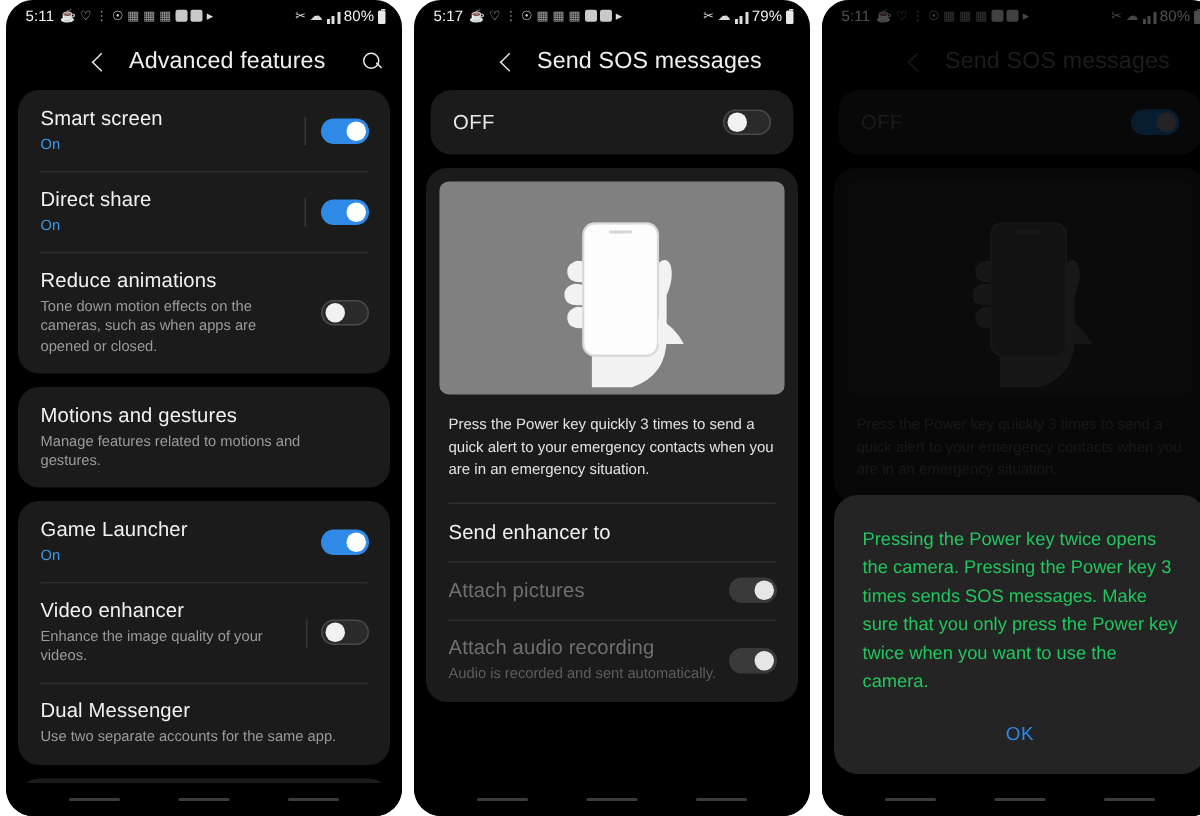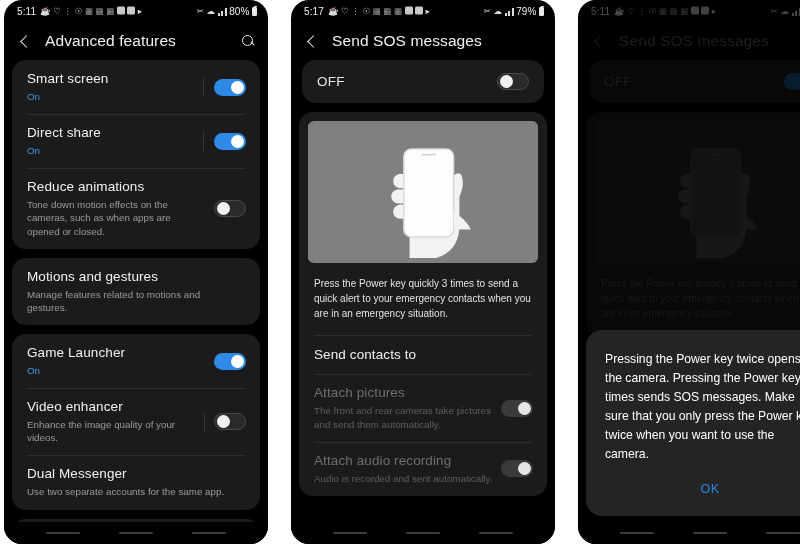--- a/index.html
+++ b/index.html
@@ -7,21 +7,20 @@
     width: 800px; height: 544px;
     background: #ffffff;
     font-family: "Liberation Sans", sans-serif;
     overflow: hidden;
   }
   .stage {
     width: 800px; height: 544px;
     display: flex;
     align-items: flex-end;
     background: #ffffff;
-    gap: 15px;
   }
 
   
   .phone {
     position: relative;
     width: 264px;
     height: 544px;
     background: #000000;
     border-radius: 18px;
     overflow: hidden;
@@ -81,20 +80,21 @@
       linear-gradient(to top, #dcdcdc 0 90%, transparent 90%) 7px 100%/2px 100% no-repeat;
   }
 
   
   .appbar {
     height: 38px;
     display: flex;
     align-items: center;
     padding: 0 12px 0 13px;
     gap: 12px;
+    margin-left: 41px;
   }
   .back-ic {
     width: 16px; height: 16px;
     position: relative;
     flex: 0 0 auto;
   }
   .back-ic::before {
     content: "";
     position: absolute;
     left: 5px; top: 3.5px;
@@ -268,21 +268,21 @@
     left: 8px; right: 8px;
     bottom: 28px;
     background: #242424;
     border-radius: 16px;
     padding: 20px 19px 10px;
     z-index: 6;
   }
   .dialog-text {
     font-size: 12.2px;
     line-height: 1.56;
-    color: #ffffff;
+    color: #22c55e;
   }
   .dialog-actions {
     display: flex;
     justify-content: center;
     padding: 14px 0 6px;
   }
   .dialog-ok {
     font-size: 12.5px;
     color: #2e8ae6;
     letter-spacing: .4px;
@@ -471,27 +471,26 @@
             <path d="M96 84 q-8 2 -7 9 q1 6 9 6 l8 0 l0 -14 z" fill="#f2f2f2"></path>
             <rect x="100" y="26" width="52" height="92" rx="8" fill="#fdfdfd" stroke="#d8d8d8" stroke-width="1.5"></rect>
             <rect x="118" y="31" width="16" height="2" rx="1" fill="#d6d6d6"></rect>
             <path d="M152 92 q12 6 18 18 l-18 0 z" fill="#f2f2f2"></path>
           </svg>
         </div>
         <div class="sos-desc">Press the Power key quickly 3 times to send a quick alert to your emergency contacts when you are in an emergency situation.</div>
         <div class="sos-sep"></div>
         <div class="row">
           <div class="row-text">
-            <div class="row-title">Send contacts to</div>
+            <div class="row-title">Send enhancer to</div>
           </div>
         </div>
         <div class="row dim-row">
           <div class="row-text">
             <div class="row-title">Attach pictures</div>
-            <div class="row-sub">The front and rear cameras take pictures and send them automatically.</div>
           </div>
           <span class="toggle gray">
               <span class="knob"></span>
             </span>
         </div>
         <div class="row dim-row">
           <div class="row-text">
             <div class="row-title">Attach audio recording</div>
             <div class="row-sub">Audio is recorded and sent automatically.</div>
           </div>

